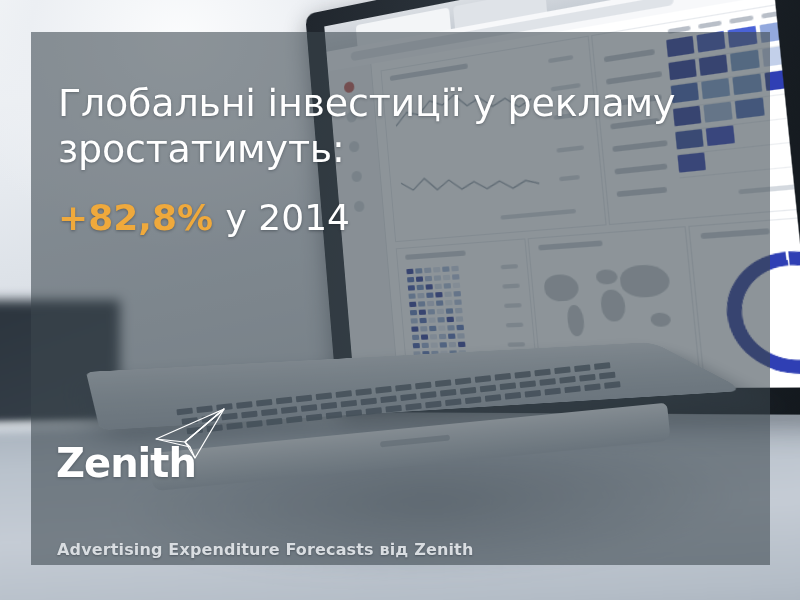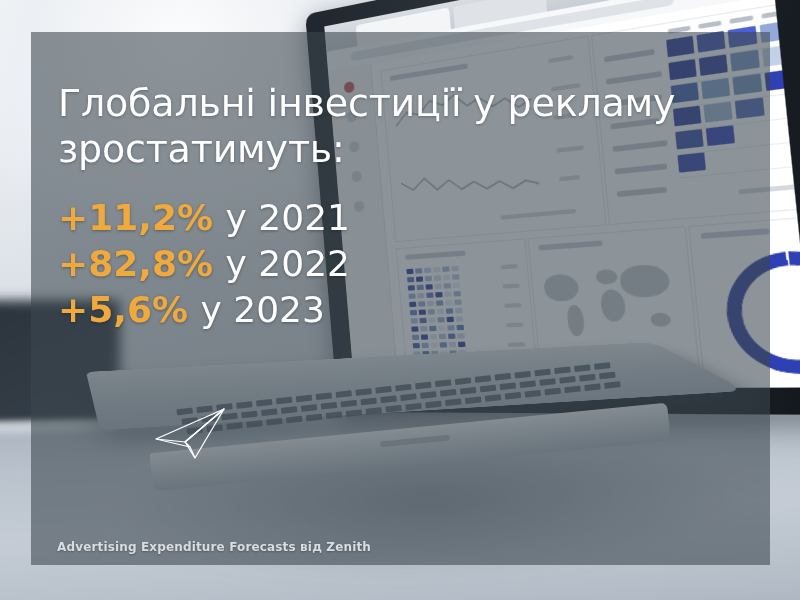--- a/index.html
+++ b/index.html
@@ -410,21 +410,21 @@
     color: #eef1f3;
     letter-spacing: 0.2px;
     margin-top: 2px;
     text-shadow: 0 1px 2px rgba(20,28,36,.35);
   }
 
   .footnote {
     position: absolute;
     left: 26px;
     top: 508px;
-    font-size: 12px;
+    font-size: 16px;
     font-weight: 700;
     color: #d9dde1;
     letter-spacing: 0.15px;
     text-shadow: 0 1px 2px rgba(20,28,36,.35);
   }
 </style>
 </head>
 <body>
 
 <div id="canvas">
@@ -706,41 +706,34 @@
   </div>
 
   <div class="overlay"></div>
 
   <div class="content">
 
     <div class="headline">Глобальні інвестиції у рекламу зростатимуть:</div>
 
     <div class="stats">
       <div class="stat-line">
-        <span class="stat-pct">+11,2%</span>
-        <span class="stat-year">у 2021</span>
-      </div>
-      <div class="stat-line">
         <span class="stat-pct">+82,8%</span>
-        <span class="stat-year">у 2022</span>
-      </div>
-      <div class="stat-line">
-        <span class="stat-pct">+5,6%</span>
-        <span class="stat-year">у 2023</span>
+        <span class="stat-year">у 2014</span>
       </div>
     </div>
 
     <div class="logo">
       <svg class="logo-plane" viewBox="0 0 74 54">
         <g fill="none" stroke="#ffffff" stroke-width="1.25" stroke-linejoin="round">
           <path d="M70 3 L2 33 L31 36 Z"></path>
           <path d="M70 3 L31 36 L41 52 Z"></path>
           <path d="M70 3 L31 36"></path>
           <path d="M31 36 L36 41 L41 52"></path>
           <path d="M2 33 L36 41"></path>
         </g>
       </svg>
+      <div class="logo-word">Zenith</div>
     </div>
 
     <div class="footnote">Advertising Expenditure Forecasts від Zenith</div>
   </div>
 
 </div>
 
 </body></html>

